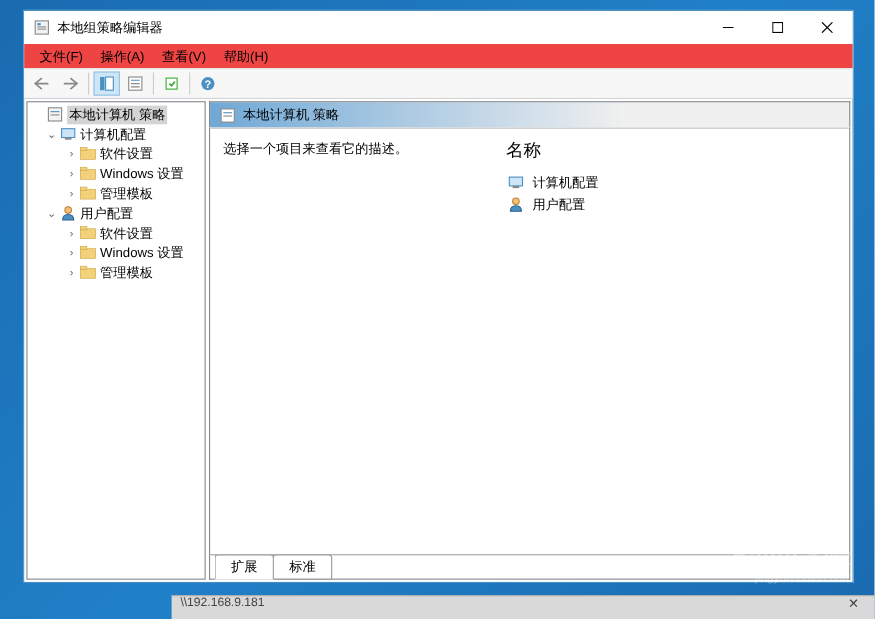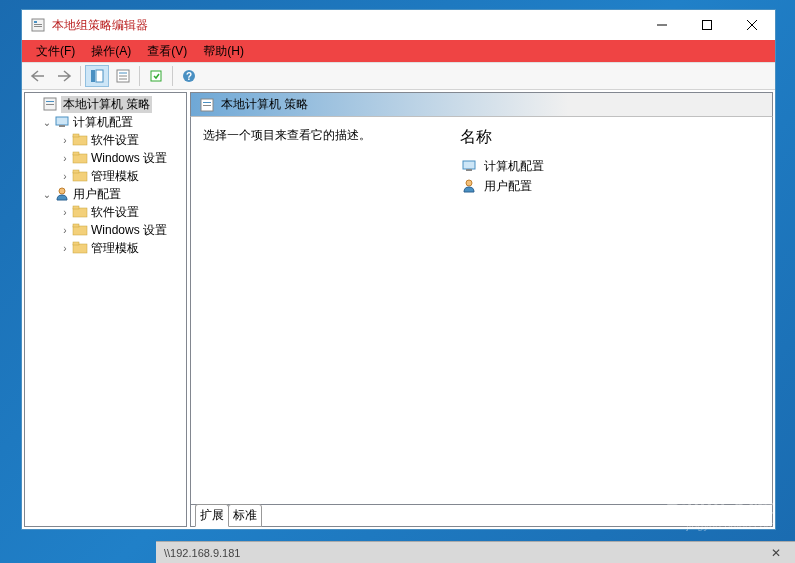--- a/index.html
+++ b/index.html
@@ -27,21 +27,21 @@
       height: 30px;
       display: flex;
       align-items: center;
       padding-left: 8px;
       background: #fff;
     }
     .titlebar-icon {
       width: 16px; height: 16px;
       margin-right: 6px;
     }
-    .title-text { font-size: 12px; color: #b91c1c; }
+    .title-text { font-size: 12px; color: #000000; }
     .win-controls {
       margin-left: auto;
       display: flex;
       height: 100%;
     }
     .win-btn {
       width: 45px;
       display: flex;
       align-items: center;
       justify-content: center;
@@ -160,21 +160,21 @@
       height: 22px;
       display: flex;
       align-items: flex-end;
       padding-left: 4px;
       background: #fff;
       border-left: 1px solid #828790;
       border-right: 1px solid #828790;
       border-bottom: 1px solid #828790;
     }
     .tab {
-      padding: 2px 4px;
+      padding: 2px 14px;
       font-size: 12px;
       border: 1px solid #999;
       border-top-left-radius: 3px;
       border-top-right-radius: 3px;
       margin-right: -1px;
       background: #fff;
       position: relative;
       top: 1px;
     }
     .tab.active {
@@ -183,21 +183,21 @@
       z-index: 2;
     }
     .taskbar {
       position: absolute;
       bottom: 0;
       left: 156px;
       right: 0;
       height: 22px;
       background: #d9d9d9;
       display: flex;
-      align-items: center;
+      align-items: flex-start;
       padding: 0 8px;
       border-top: 1px solid #aaa;
       font-size: 11px;
       color: #444;
     }
     .taskbar-close {
       margin-left: auto;
       font-size: 12px;
       padding: 0 6px;
     }

